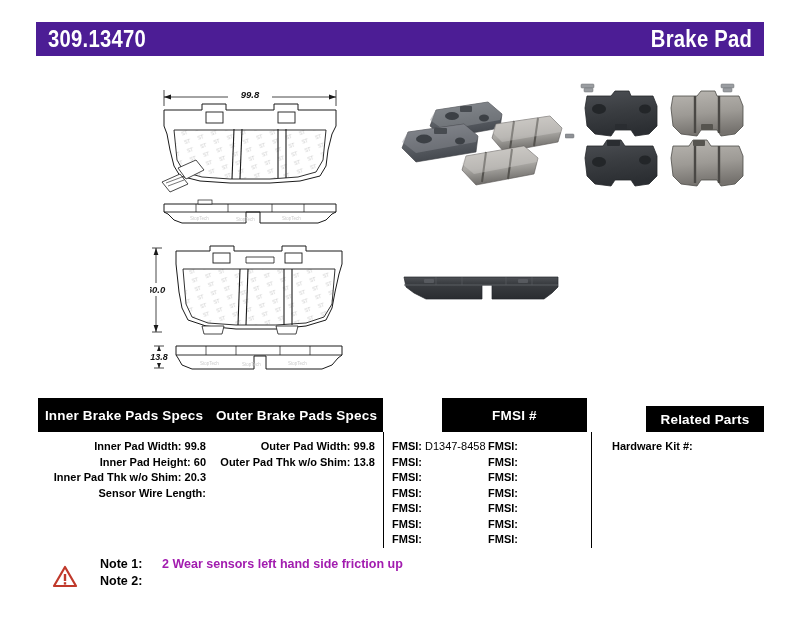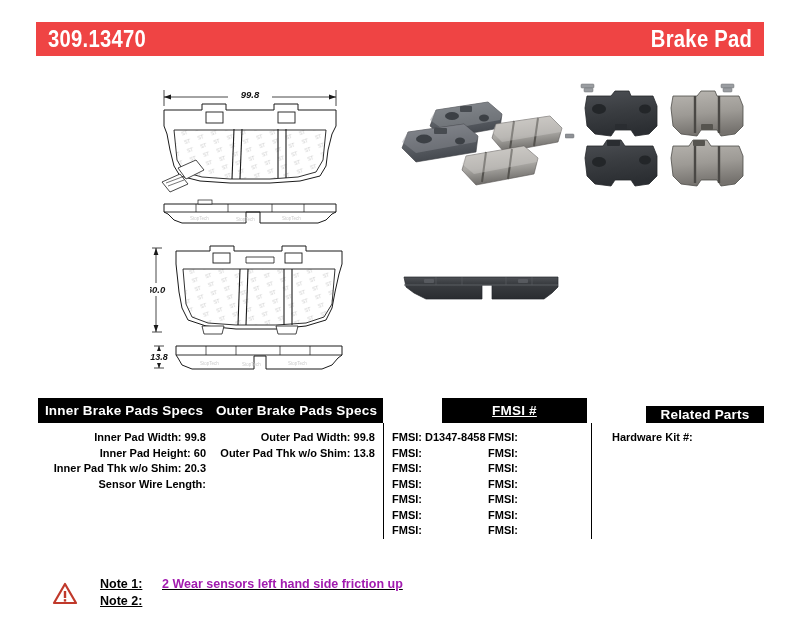--- a/index.html
+++ b/index.html
@@ -17,21 +17,21 @@
     position: relative;
   }
 
   
   .header-bar {
     position: absolute;
     left: 36px;
     top: 22px;
     width: 728px;
     height: 34px;
-    background: #ef4444;
+    background: #4c1d95;
     display: flex;
     align-items: center;
     justify-content: space-between;
     box-sizing: border-box;
     padding: 0 12px;
   }
   .header-bar .part-number,
   .header-bar .doc-title {
     color: #ffffff;
     font-weight: bold;
@@ -69,39 +69,39 @@
 
   
   .spec-table {
     position: absolute;
     left: 38px;
     top: 398px;
     width: 726px;
   }
   .table-head-row {
     display: flex;
-    height: 25px;
+    height: 34px;
     gap: 28px;
   }
   .th {
     background: #000000;
     color: #ffffff;
     font-weight: bold;
     font-size: 13.5px;
     display: flex;
     align-items: center;
     justify-content: center;
     box-sizing: border-box;
     letter-spacing: 0.2px;
   }
   .th-inner-outer { width: 345px; display: flex; }
   .th-inner { width: 172px; display:flex; align-items:center; justify-content:center; }
   .th-outer { width: 173px; display:flex; align-items:center; justify-content:center; }
   .gap-col  { width: 4px; background: #ffffff; }
-  .th-fmsi  { width: 208px; text-decoration: underline; }
+  .th-fmsi  { width: 208px; }
   .th-related { width: 169px; margin-top: 8px; }
 
   .table-body-row {
     display: flex;
     min-height: 110px;
   }
   .td {
     box-sizing: border-box;
     padding-top: 7px;
     font-size: 11px;
@@ -124,30 +124,29 @@
     padding-left: 8px;
   }
   .fmsi-col { width: 96px; }
   .td-related {
     width: 169px;
     border-left: 1px solid #000000;
     padding-left: 20px;
   }
   .spec-line { line-height: 15.5px; white-space: nowrap; }
   .fmsi-line { line-height: 15.5px; white-space: nowrap; }
-  .fmsi-line .fmsi-val { font-weight: bold; padding-left: 3px; }
+  .fmsi-line .fmsi-val { font-weight: normal; padding-left: 3px; }
 
   
   .notes {
     position: absolute;
     left: 52px;
-    top: 576px;
-    display: flex;
-    align-items: center;
-    text-decoration: underline;
+    top: 556px;
+    display: flex;
+    align-items: flex-end;
   }
   .warn-icon { width: 26px; height: 26px; margin-top: 2px; }
   .notes-text { margin-left: 22px; }
   .note-row {
     display: flex;
     line-height: 17px;
     font-size: 12.5px;
     font-weight: bold;
     white-space: nowrap;
   }

